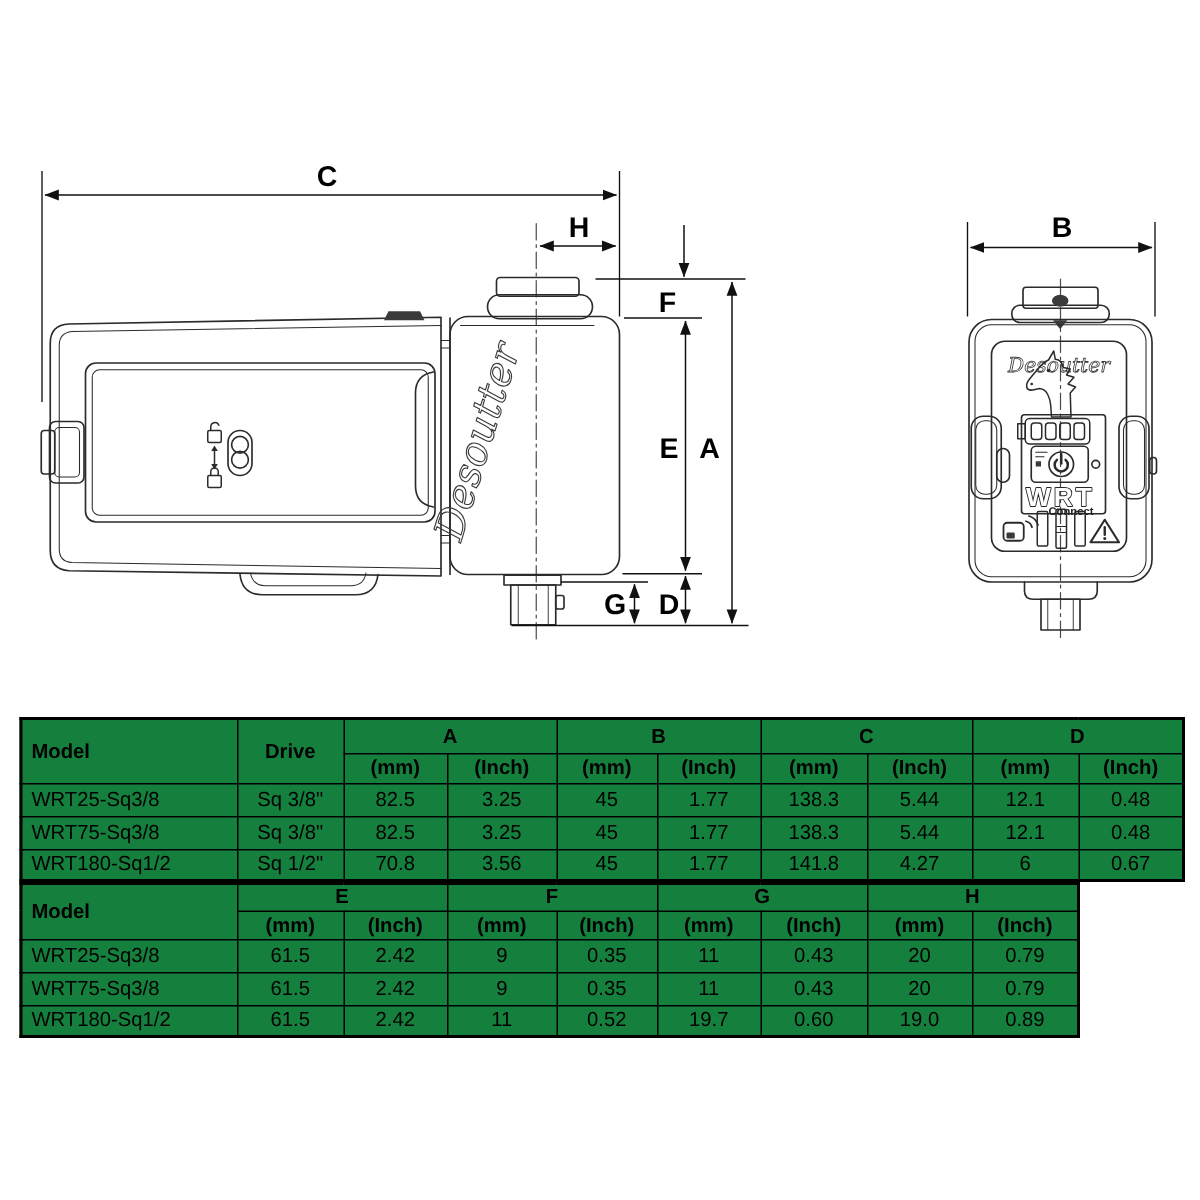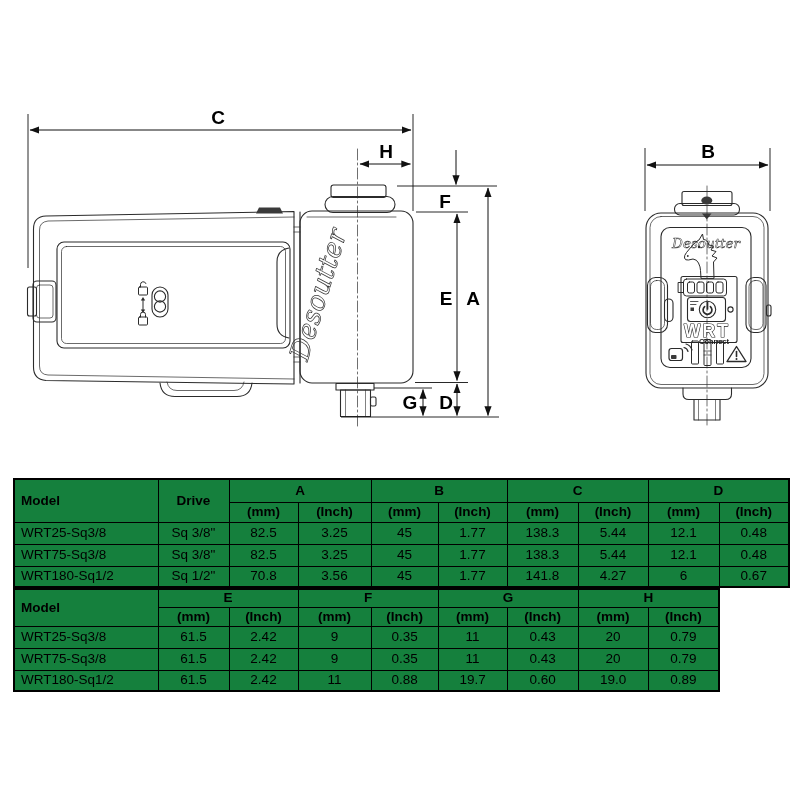--- a/index.html
+++ b/index.html
@@ -338,21 +338,21 @@
     <td>11</td>
     <td>0.43</td>
     <td>20</td>
     <td>0.79</td>
   </tr>
   <tr style="height:21px">
     <td class="model-col">WRT180-Sq1/2</td>
     <td>61.5</td>
     <td>2.42</td>
     <td>11</td>
-    <td>0.88</td>
+    <td>0.52</td>
     <td>19.7</td>
     <td>0.60</td>
     <td>19.0</td>
     <td>0.89</td>
   </tr>
 </tbody>
     </table>
 
 </div>
 

